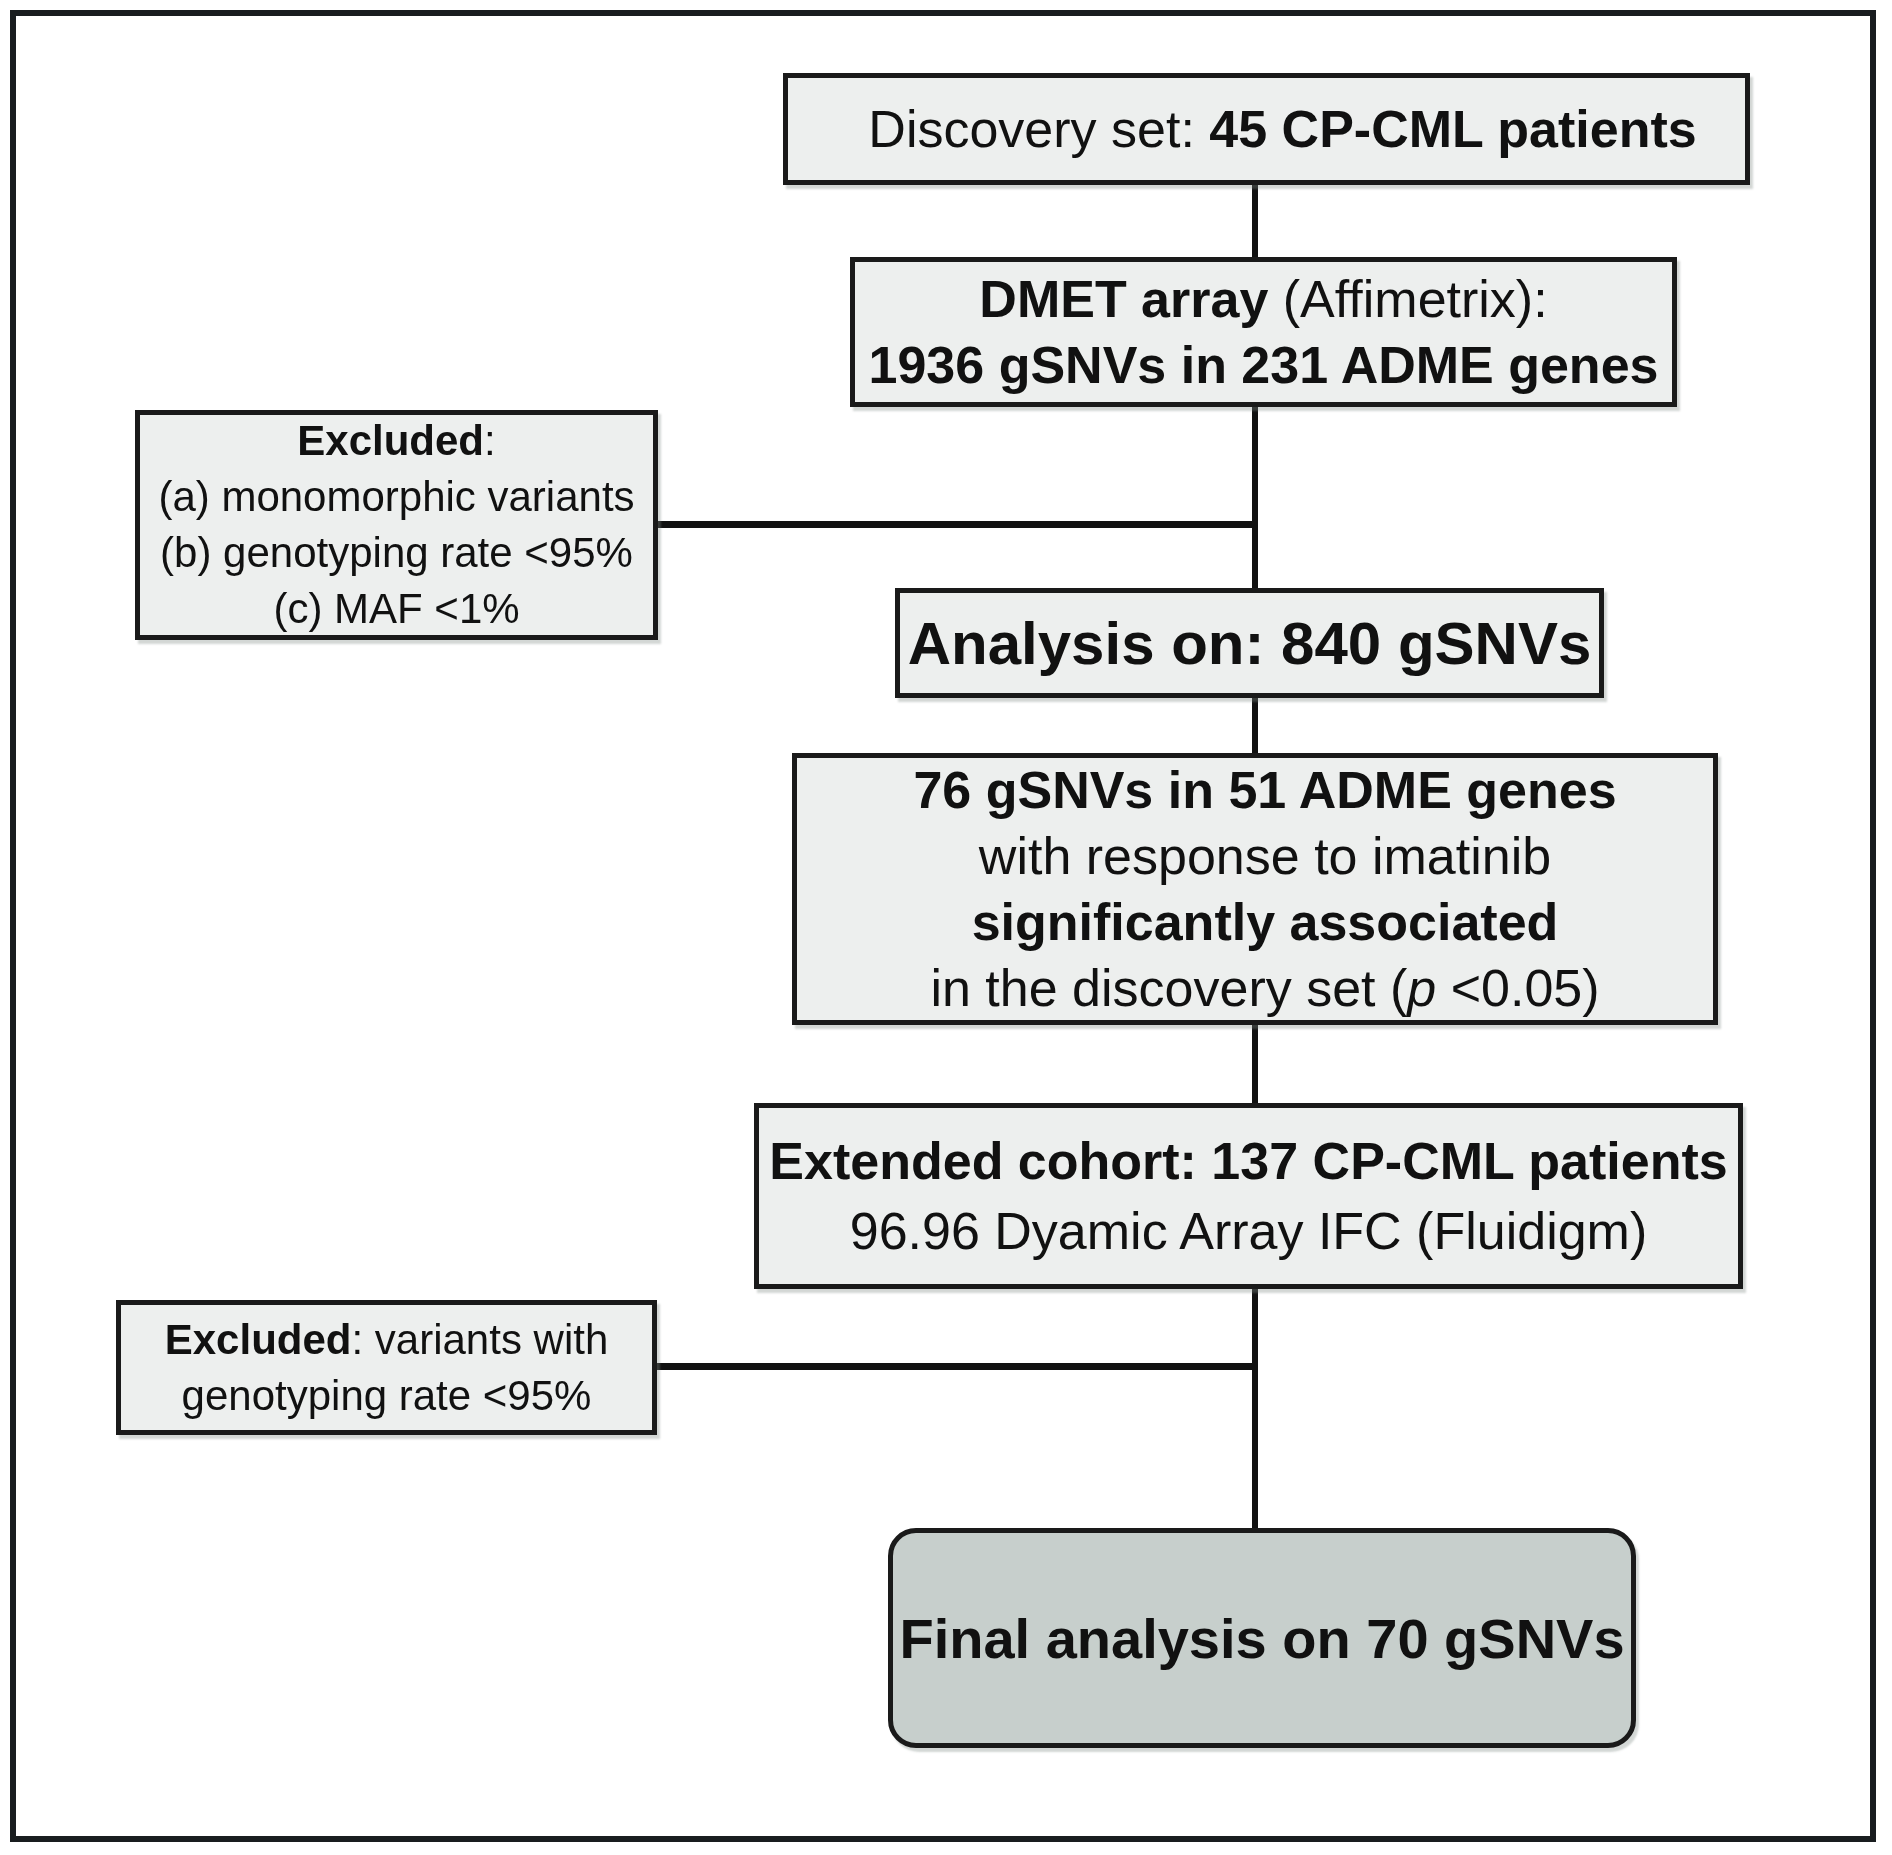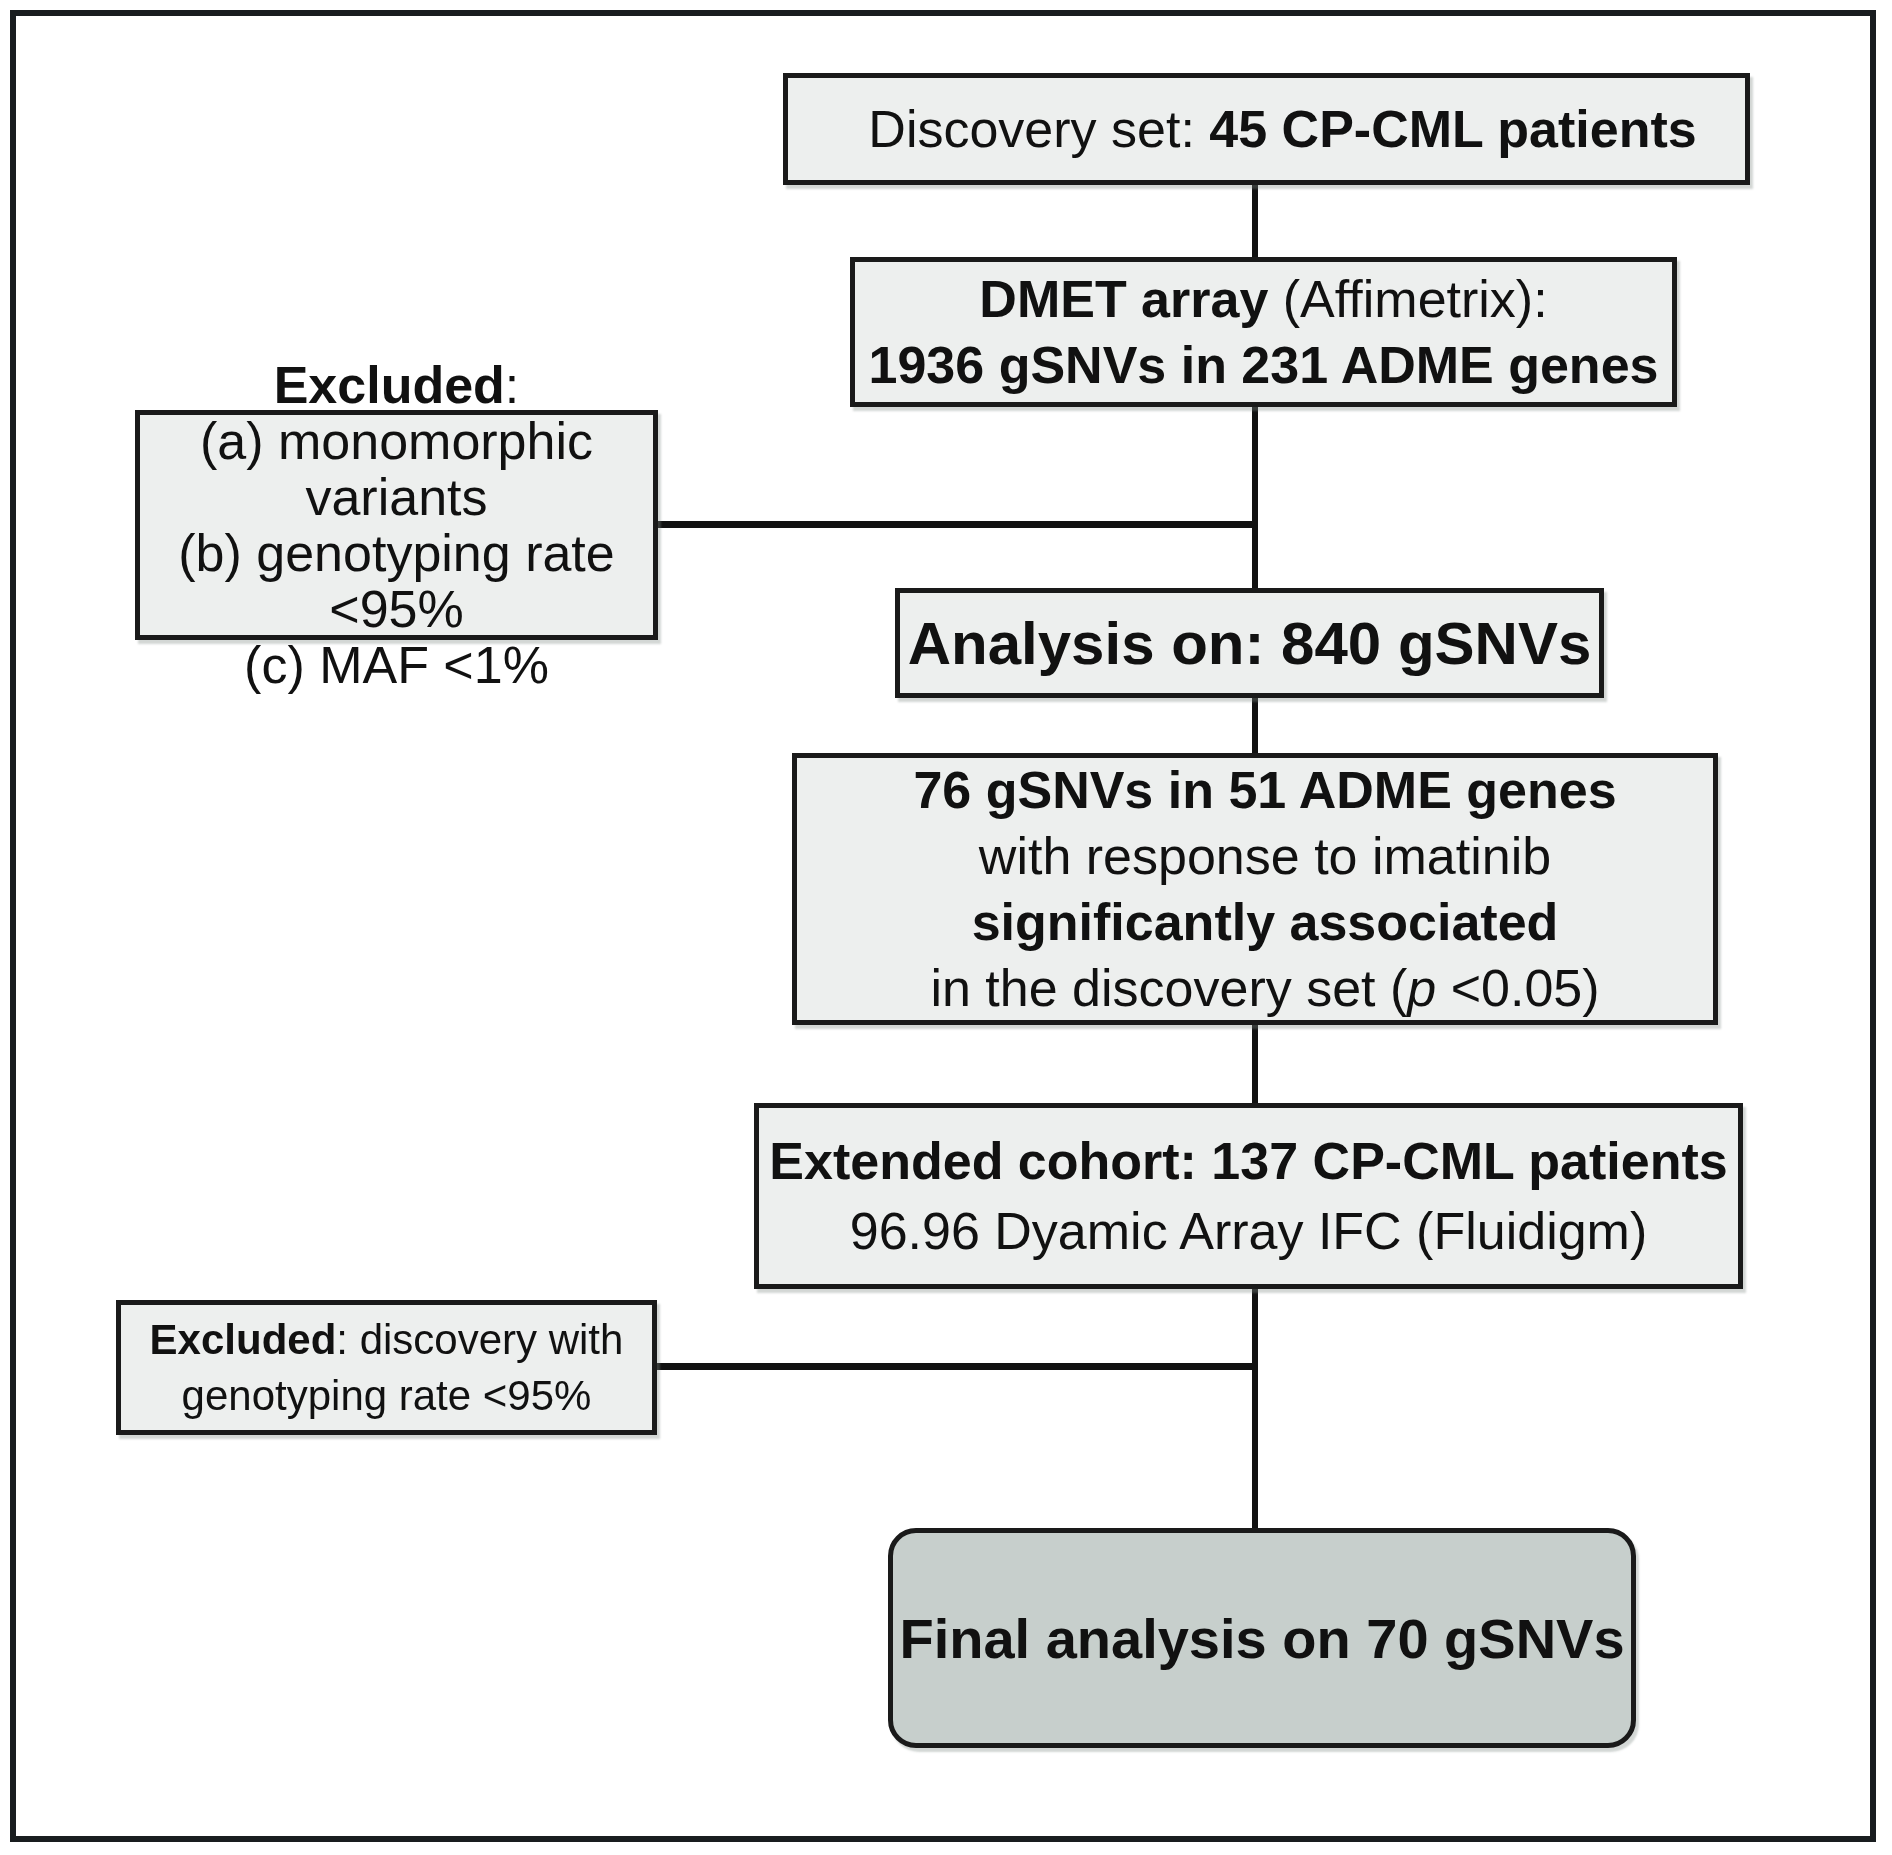--- a/index.html
+++ b/index.html
@@ -71,21 +71,21 @@
   #box-final {
     left: 888px; top: 1528px; width: 748px; height: 220px;
     font-size: 56px; font-weight: 700;
     background: #c7cfcc;
     border-radius: 28px;
   }
 
   
   #box-excluded-a {
     left: 135px; top: 410px; width: 523px; height: 230px;
-    font-size: 52px; line-height: 56px;
+    font-size: 42px; line-height: 56px;
   }
   #box-excluded-b {
     left: 116px; top: 1300px; width: 541px; height: 135px;
     font-size: 42px; line-height: 56px;
   }
 
   
   #conn-v1 { left: 1252px; top: 185px;  width: 6px; height: 74px; }
   #conn-v2 { left: 1252px; top: 407px;  width: 6px; height: 183px; }
   #conn-v3 { left: 1252px; top: 696px;  width: 6px; height: 59px; }
@@ -135,21 +135,21 @@
     <div class="bline"><b>significantly associated</b></div>
     <div class="bline"><span>in the discovery set (</span><i>p</i><span> &lt;0.05)</span></div>
   </div>
 
   <div class="box" id="box-extended">
     <div class="bline"><b>Extended cohort: 137 CP-CML patients</b></div>
     <div class="bline">96.96 Dyamic Array IFC (Fluidigm)</div>
   </div>
 
   <div class="box" id="box-excluded-b">
-    <div class="bline"><b>Excluded</b><span>: discovery with</span></div>
+    <div class="bline"><b>Excluded</b><span>: variants with</span></div>
     <div class="bline">genotyping rate &lt;95%</div>
   </div>
 
   <div class="box" id="box-final">
     <div class="bline">Final analysis on 70 gSNVs</div>
   </div>
 
 </div>
 
 </body></html>

